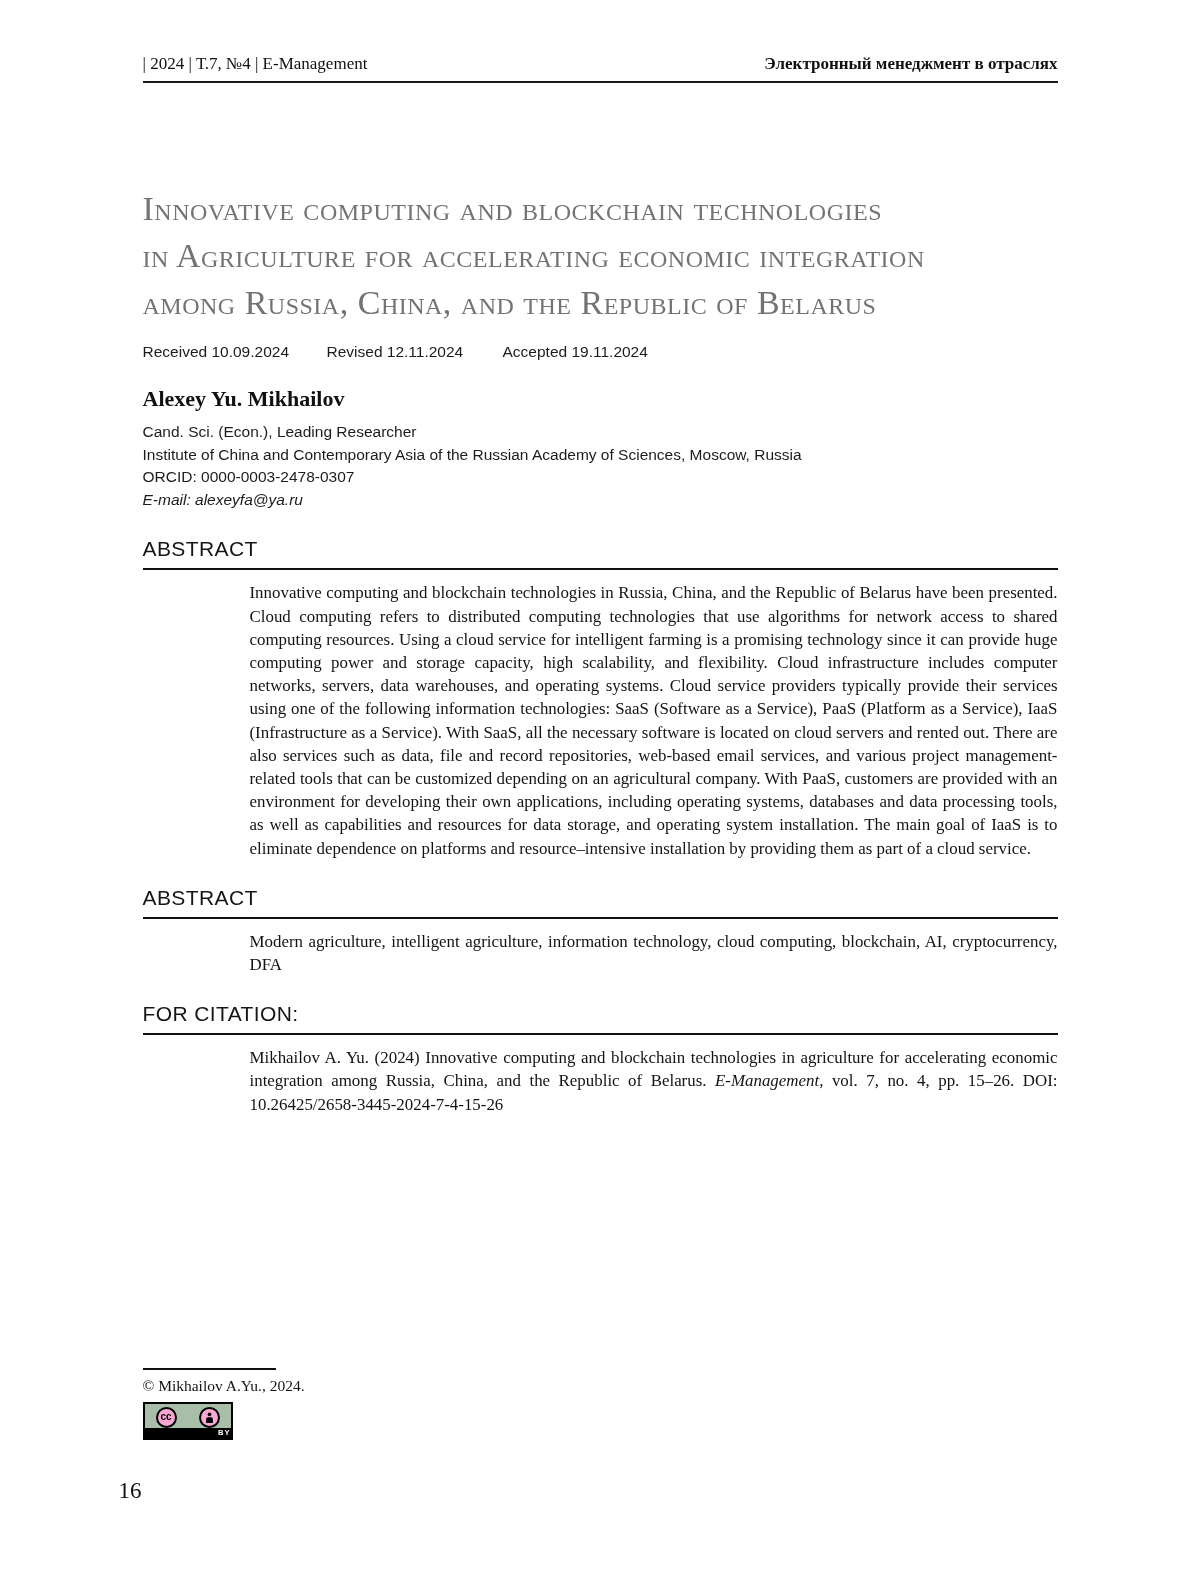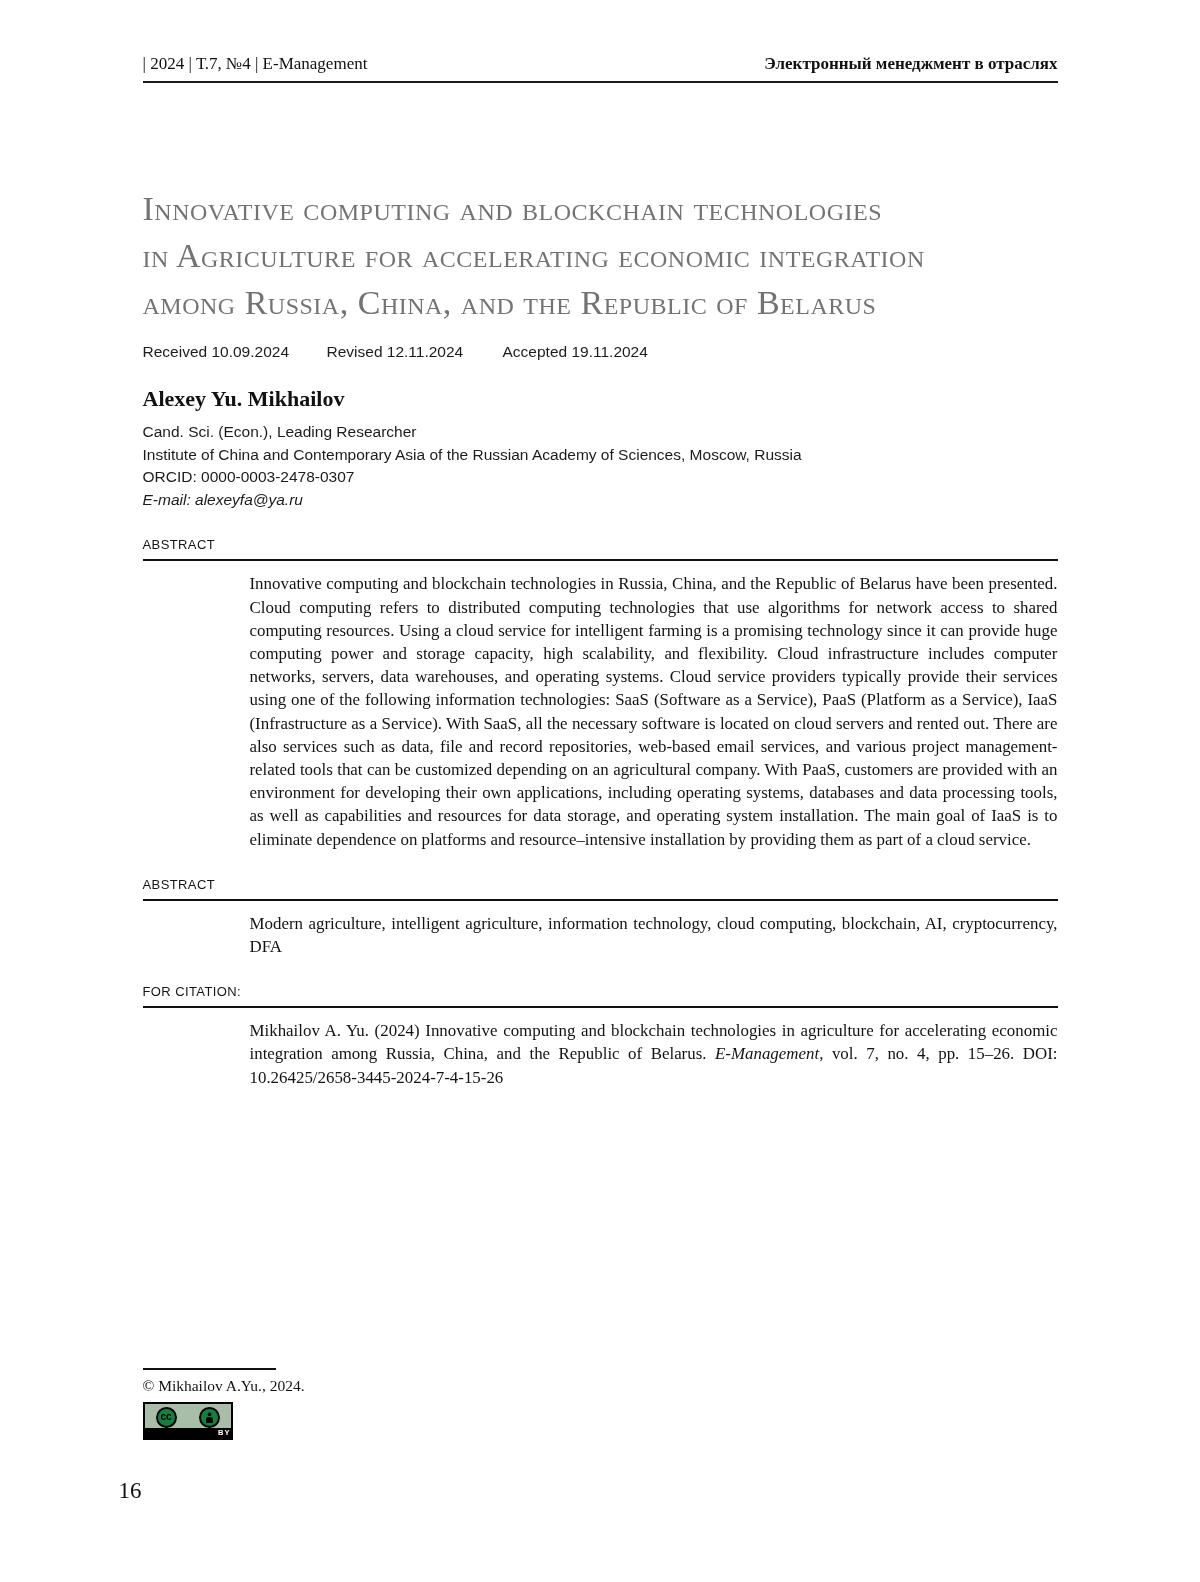--- a/index.html
+++ b/index.html
@@ -63,21 +63,21 @@
     font-size: 15.5px;
     line-height: 22.6px;
     color: #1c1c1c;
   }
   .author-details .email-line { font-style: italic; }
 
   
   .sec-heading {
     margin: 26px 0 0 0;
     font-family: "Liberation Sans", sans-serif;
-    font-size: 13px;
+    font-size: 21px;
     font-weight: normal;
     letter-spacing: 0.4px;
     color: #161616;
     border-bottom: 2.5px solid #111;
     padding-bottom: 7px;
   }
 
   
   .sec-body {
     margin: 11px 0 0 107px;
@@ -113,21 +113,21 @@
     display: flex;
     align-items: flex-start;
     justify-content: space-around;
     padding-top: 3px;
   }
   .cc-circle {
     width: 21px;
     height: 21px;
     border: 2px solid #000;
     border-radius: 50%;
-    background: #15803d;
+    background: #f9a8d4;
     box-sizing: border-box;
     display: flex;
     align-items: center;
     justify-content: center;
     font-family: "Liberation Sans", sans-serif;
     font-weight: bold;
     font-size: 10px;
     color: #000;
     text-align: right;
   }

